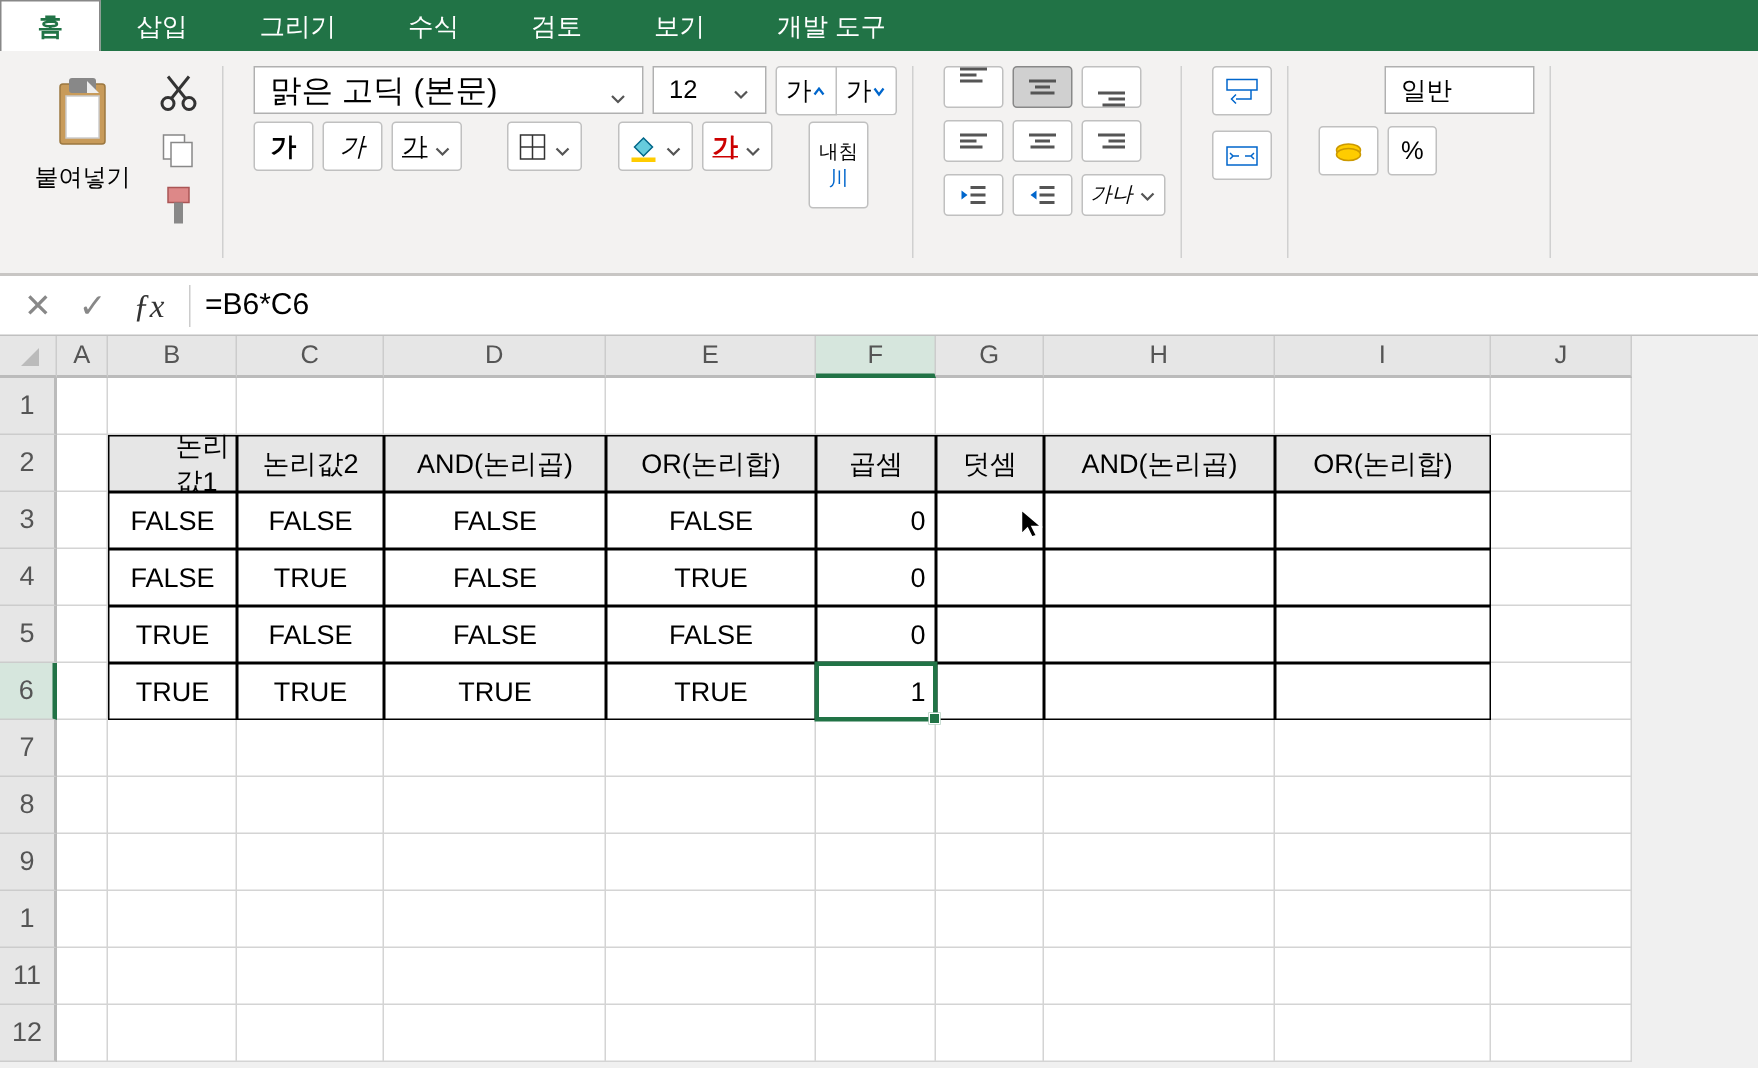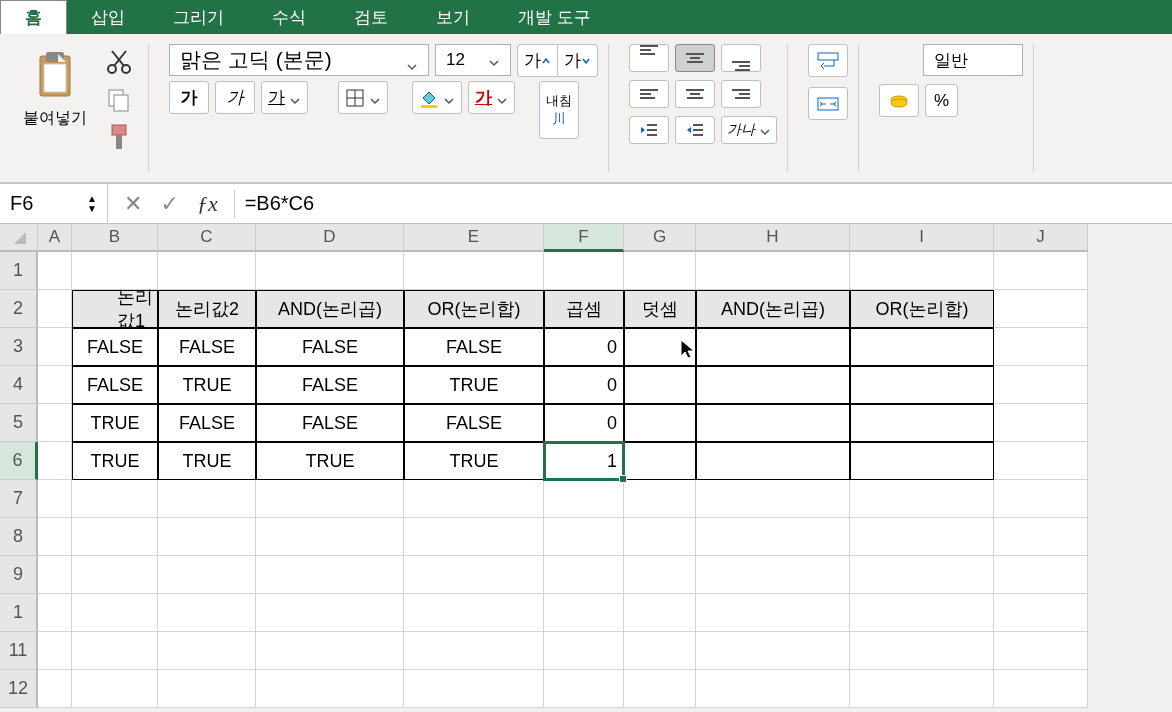--- a/index.html
+++ b/index.html
@@ -311,27 +311,20 @@
           </svg>
         </div>
       <div class="btn-small narrow">
           <span>%</span>
         </div>
     </div>
   </div>
 </div>
 
 <div class="formula-bar">
-  <div class="name-box">
-    <span>F6</span>
-    <div class="name-box-spin">
-        <span>▲</span>
-        <span>▼</span>
-      </div>
-  </div>
   <div class="fx-section">
     <span class="fx-btn">✕</span>
     <span class="fx-btn">✓</span>
     <span class="fx-btn" style="font-style:italic;font-family:serif;color:#333;">ƒx</span>
   </div>
   <div style="width:1px;height:28px;background:#ccc;"></div>
   <div class="formula-input">=B6*C6</div>
 </div>
 
 <div class="sheet-wrapper">

